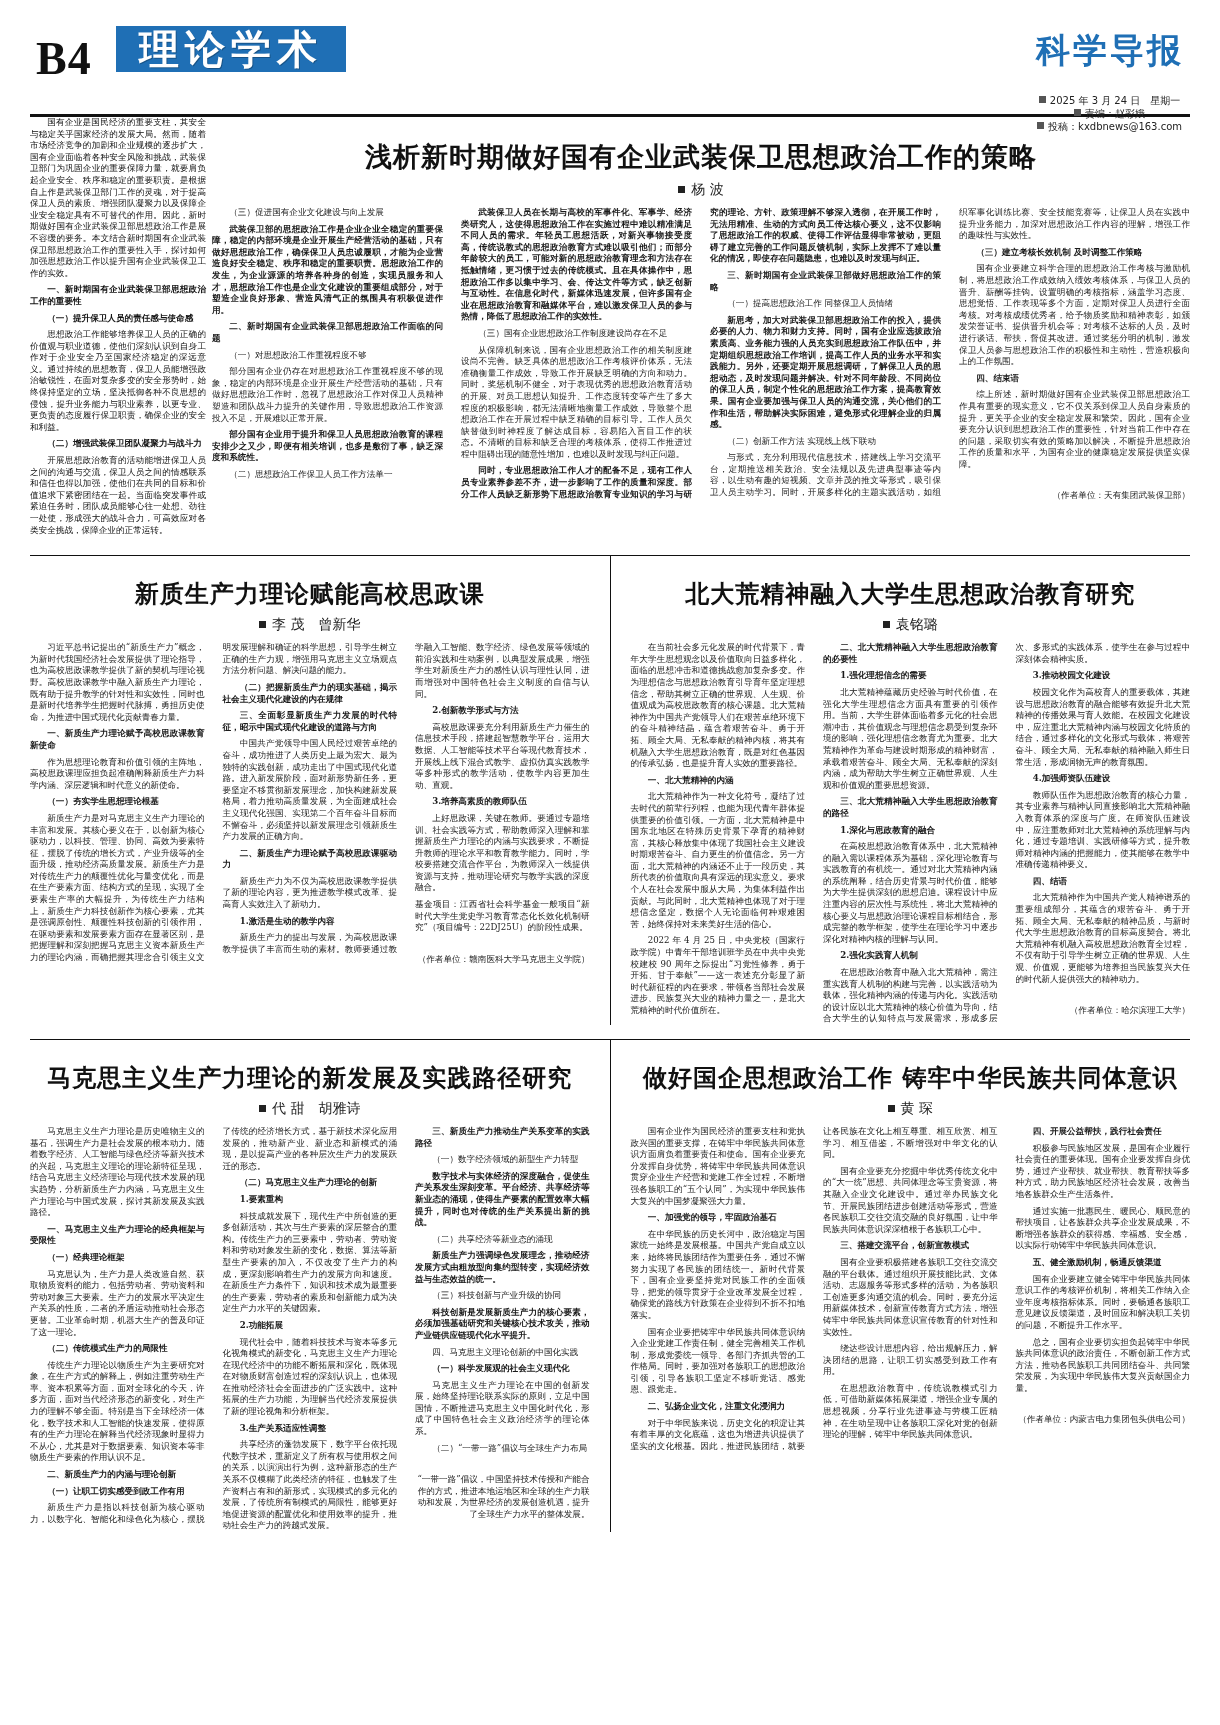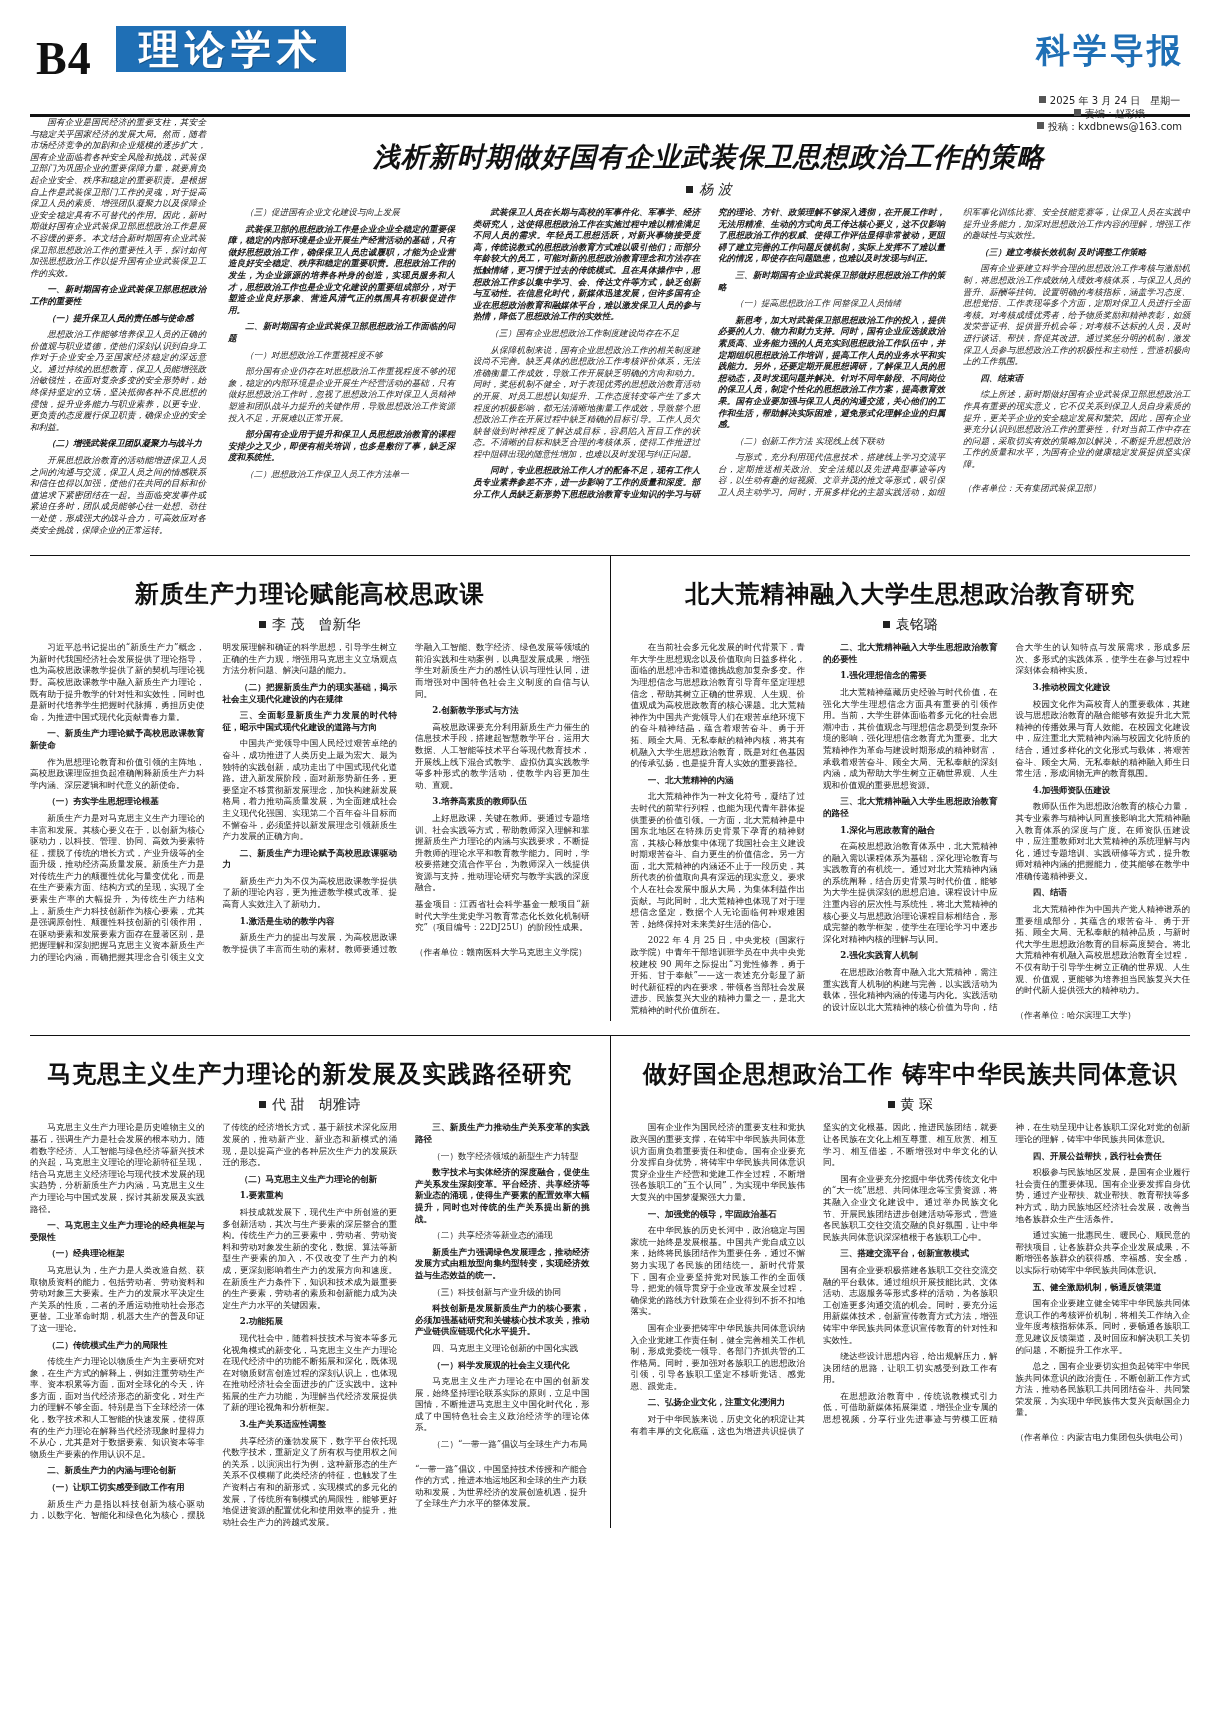--- a/index.html
+++ b/index.html
@@ -76,26 +76,26 @@
   .cols{ column-gap:18px; text-align:justify; }
   .cols p{
     margin:0 0 5px 0;
     font-size:8.6px; line-height:11.6px;
     text-indent:2em;
     font-family:"DejaVu Serif", serif;
     color:#1a1a1a;
   }
   .cols p.sub{ font-weight:bold; text-indent:2em; }
   .cols p.nofirst{ text-indent:0; }
-  .cols p.sign{ text-align:left; text-indent:0; margin-top:13px; }
+  .cols p.sign{ text-align:right; text-indent:0; margin-top:20px; }
   .c3{ column-count:3; }
   .c4{ column-count:4; }
 
   
-  .lead{ display:flex; gap:22px;font-style:italic; }
+  .lead{ display:flex; gap:6px; }
   .lead-left{ width:176px; flex:0 0 176px; }
   .lead-right{ flex:1 1 auto; }
   .lead-left p{ font-size:8.6px; line-height:11.6px; margin:0 0 5px 0; text-indent:2em; text-align:justify;}
   .lead-left p.sub{font-weight:bold;}
 
   .half{ display:flex; gap:20px; }
   .half > div{ flex:1 1 0; min-width:0; }
   .vline{ border-left:1px solid #111; }
 
   .block-sep{ border-top:1px solid #111; margin:14px 0 0 0; }

